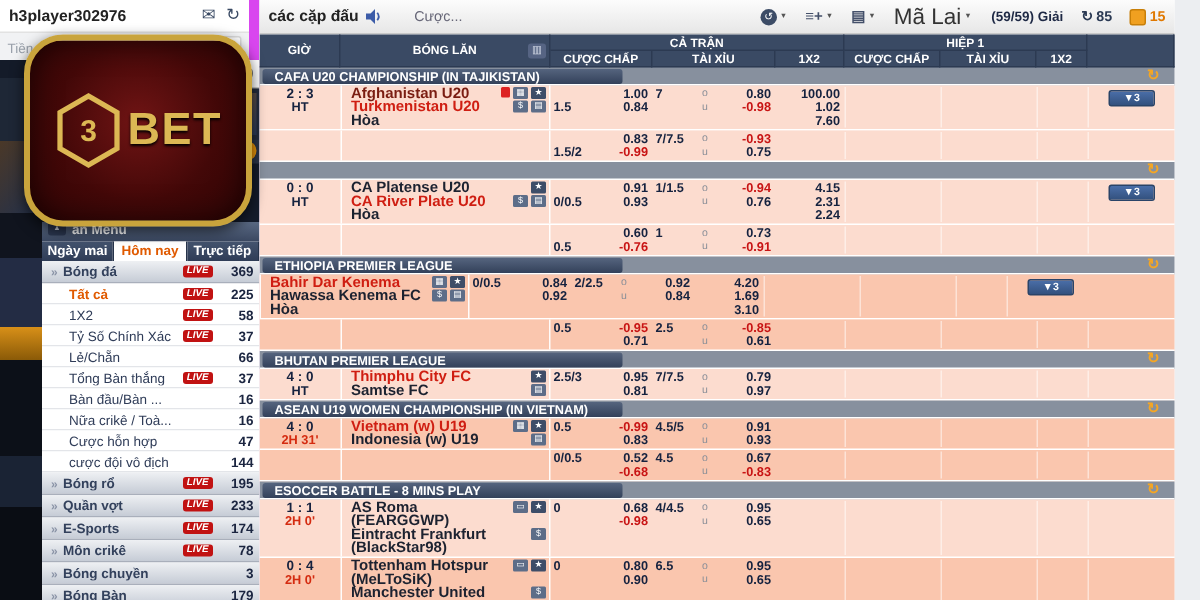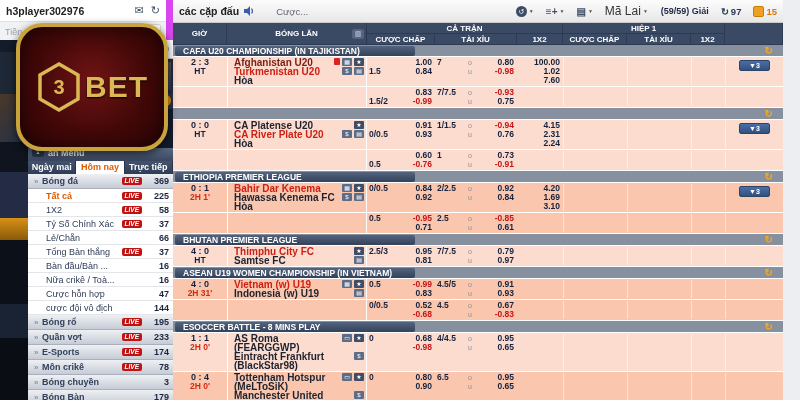--- a/index.html
+++ b/index.html
@@ -58,21 +58,21 @@
   #main{position:absolute;left:173px;top:0;right:0;bottom:0;background:#eceef1;overflow:hidden}
   #content{width:610px;background:#fff;min-height:400px}
   .toolbar{height:22px;display:flex;align-items:center;background:linear-gradient(#fcfcfc,#e7e7e7);border-bottom:1px solid #c9c9c9;padding:0 6px;gap:5px}
   .tb-title{font-weight:bold;color:#222;font-size:10.5px}
   .tb-cuoc{color:#667;font-size:9.5px;margin-left:16px}
   .sp{flex:1}
   .tbg{display:flex;align-items:center;gap:2px;margin-left:7px}
   .circ{width:11px;height:11px;border-radius:50%;background:#3c4c66;color:#fff;font-size:7px;line-height:11px;text-align:center}
   .glyph{color:#44506a;font-size:10px;font-weight:bold;line-height:11px}
   .caret{font-size:5px;color:#555}
-  .tb-sel{font-size:12px;color:#333}
+  .tb-sel{font-size:15px;color:#333}
   .tb-giai{font-size:9px;font-weight:bold;color:#1d2844;margin-left:8px}
   .tb-c{color:#2b3a54;font-weight:bold;font-size:9.5px}
   .tb-coin{color:#e07800;font-weight:bold;font-size:9.5px}
   .coin{display:inline-block;width:9px;height:9px;background:#f0a020;border:1px solid #c87f08;border-radius:2px;vertical-align:-1px}
   
   .thead{position:relative;height:22px;background:#3a4a64}
   .hc{position:absolute;color:#fff;font-size:8px;font-weight:bold;text-align:center;box-sizing:border-box;
       border-right:1px solid #2c3a52;border-bottom:1px solid #2c3a52;display:flex;align-items:center;justify-content:center;overflow:hidden;white-space:nowrap} 
   .hico{position:absolute;right:4px;top:6px;width:12px;height:10px;background:#566483;border-radius:2px;color:#d8deea;font-size:7px;line-height:10px;text-align:center}
   
@@ -265,21 +265,21 @@
         <span class="glyph">▤</span>
         <span class="caret">▼</span>
       </span>
       <span class="tbg">
         <span class="tb-sel">Mã Lai</span>
         <span class="caret">▼</span>
       </span>
       <span class="tb-giai">(59/59) Giải</span>
       <span class="tbg">
         <span class="tb-c">↻</span>
-        <span class="tb-c">97</span>
+        <span class="tb-c">85</span>
       </span>
       <span class="tbg">
         <span class="coin"></span>
         <span class="tb-coin">15</span>
       </span>
     </div>
 
     <div class="thead">
       <div class="hc" style="left:0;top:0;width:54px;height:22px">GIỜ</div>
       <div class="hc" style="left:54px;top:0;width:140px;height:22px">BÓNG LĂN</div>
@@ -485,24 +485,20 @@
             </div>
           </div>
         </div>
         <div class="lsec">
           <div class="lbar">
             <div class="lpill">ETHIOPIA PREMIER LEAGUE</div>
             <span class="lref">↻</span>
           </div>
           <div class="match shD">
             <div class="band">
-              <div class="c-time">
-                <div class="score">0 : 1</div>
-                <div class="mtime red">2H 1'</div>
-              </div>
               <div class="c-teams">
                 <div class="tline">
                   <span class="tname t-red">Bahir Dar Kenema</span>
                   <span class="ticons">
                     <span class="tic">▦</span>
                     <span class="tic star">★</span>
                   </span>
                 </div>
                 <div class="tline">
                   <span class="tname t-black">Hawassa Kenema FC</span>

